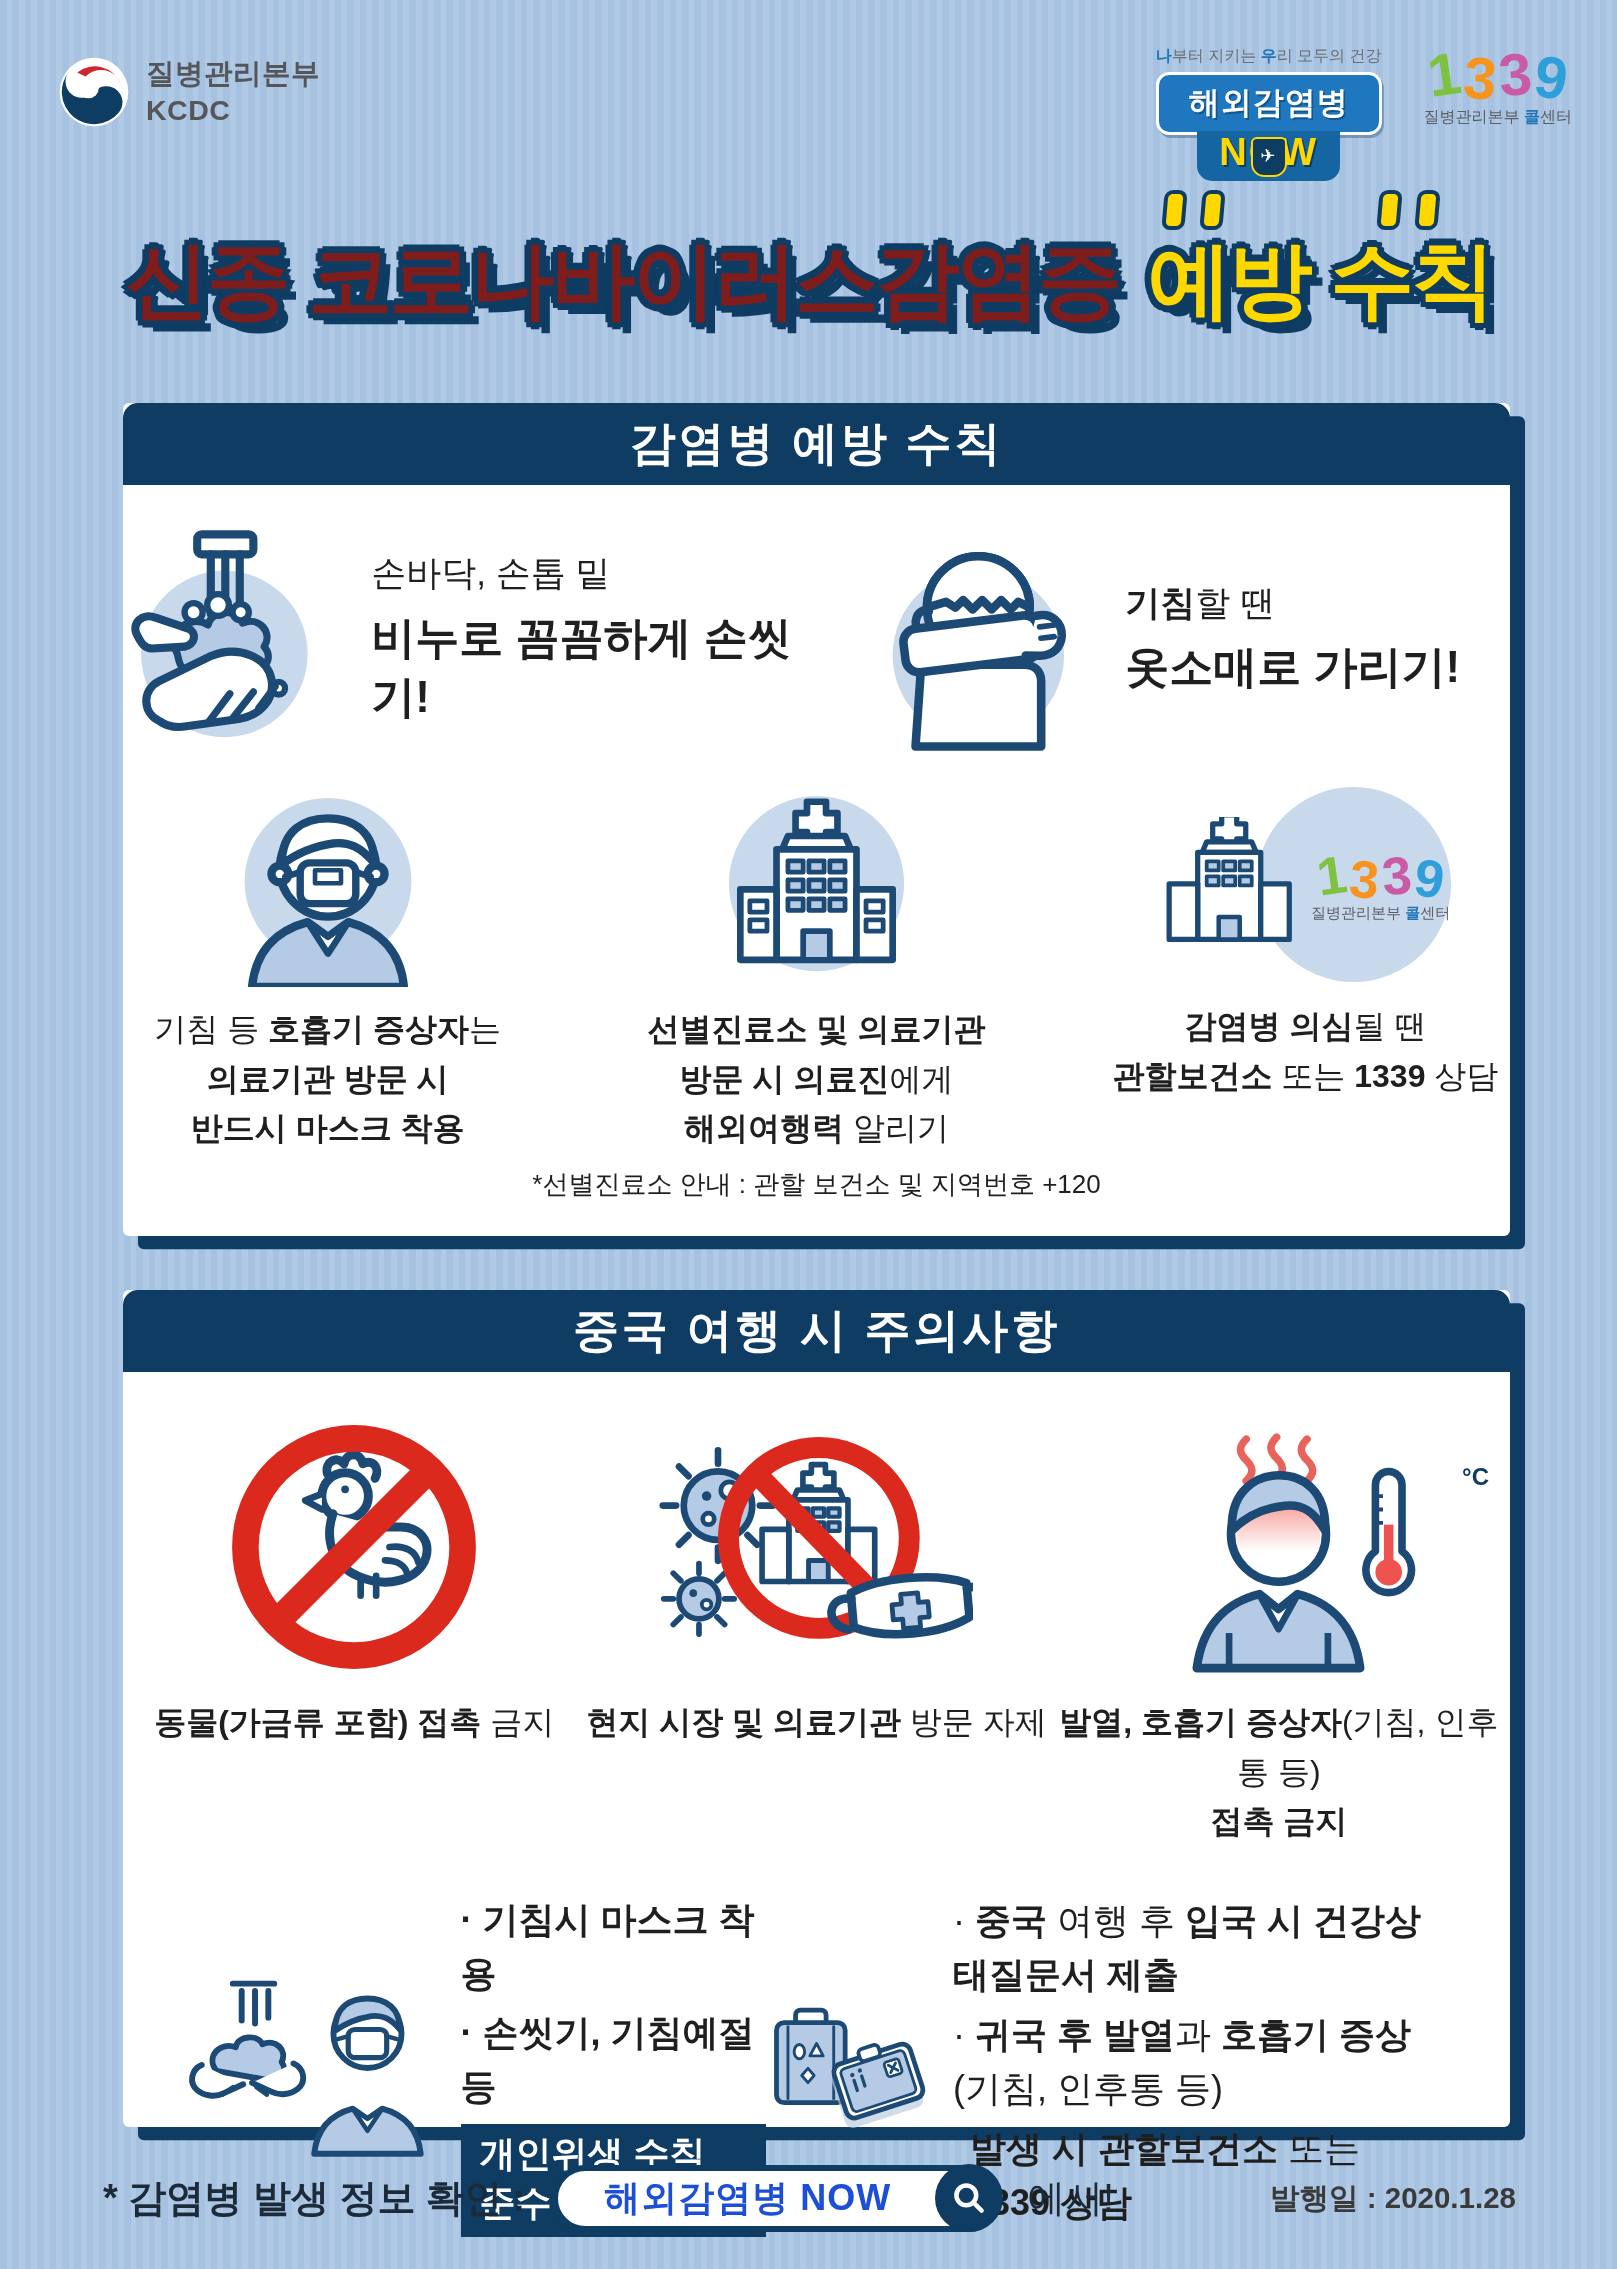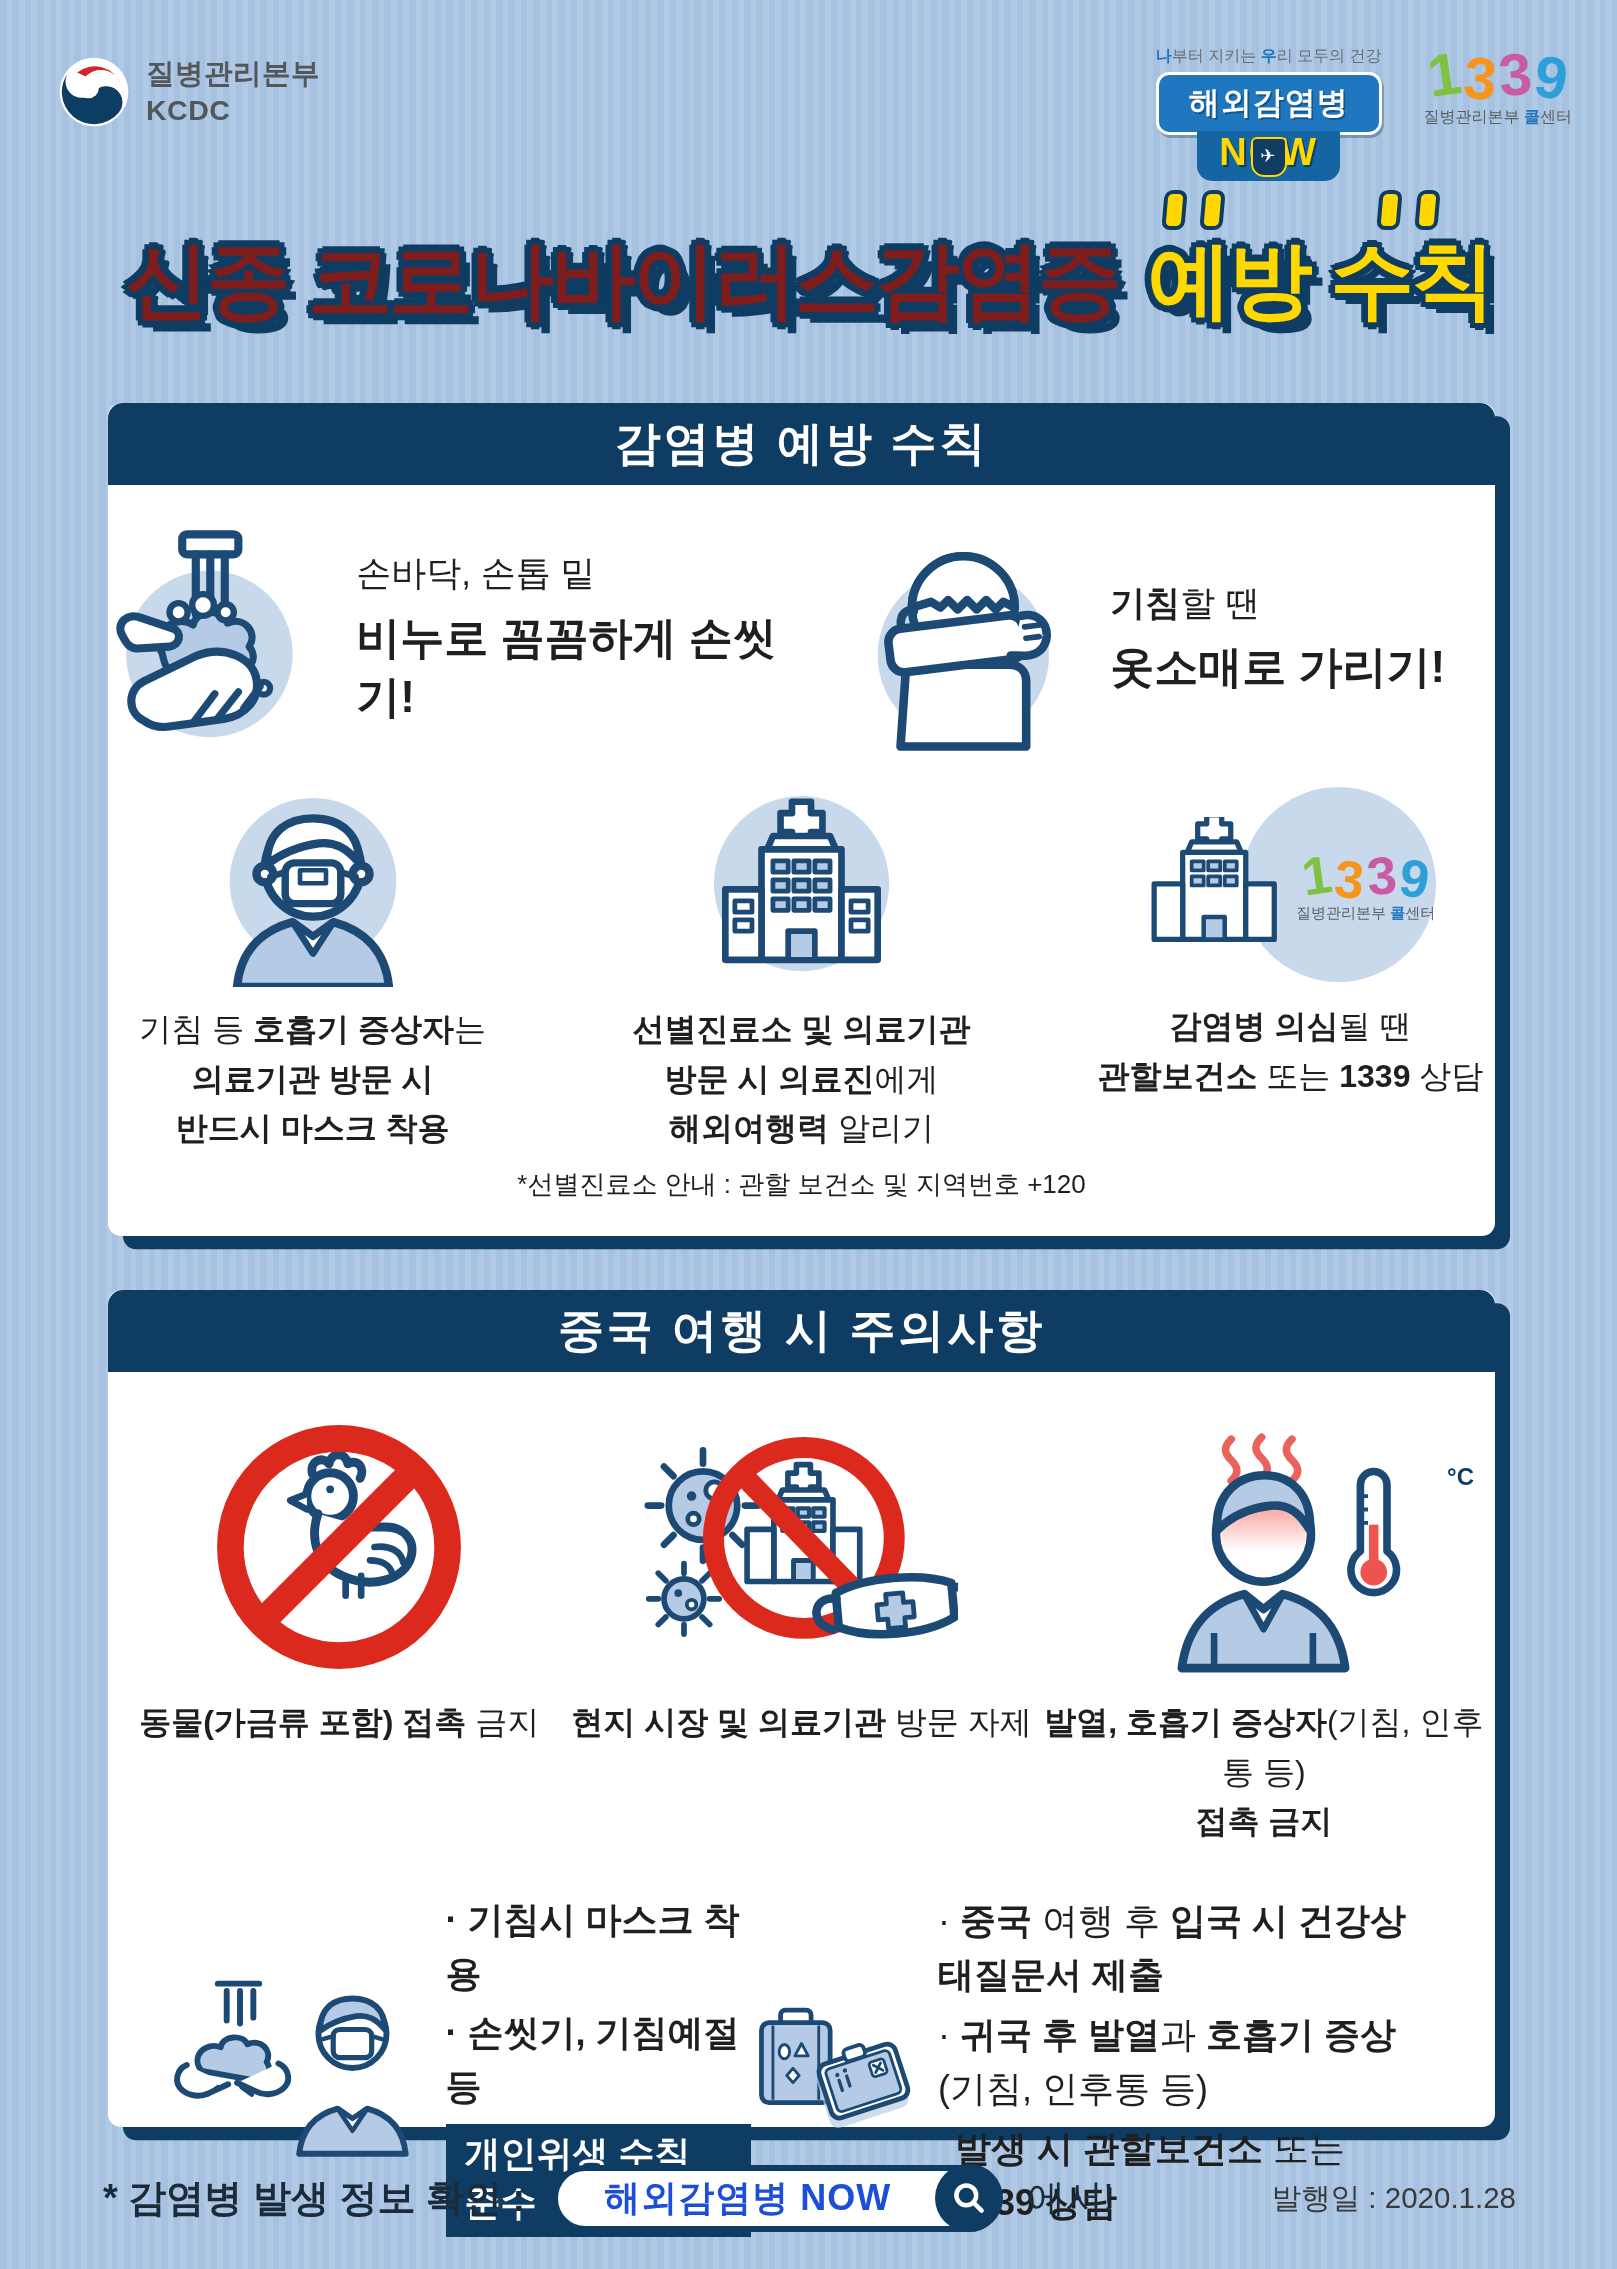--- a/index.html
+++ b/index.html
@@ -53,21 +53,21 @@
       -6.7px 0 0 #0e3c62,6.7px 0 0 #0e3c62,0 -6.7px 0 #0e3c62,0 6.7px 0 #0e3c62,
       10.5px 10.5px 0 #0e3c62;
   }
   .title-main{color:#7f1d1d;}
   .title-hl{color:#ffd800;margin-left:28.5px;position:relative;}
   .tdash{position:absolute;top:-42px;width:15px;height:32px;background:#ffd800;
     border:4.8px solid #0e3c62;border-radius:8.6px;transform:skewX(-5deg);}
   .tdash.d1{left:15px;} .tdash.d2{left:53px;} .tdash.d3{left:230px;} .tdash.d4{left:268px;}
 
   
-  .card{position:absolute;left:108px;width:1387px;background:#fff;border-radius:13px;
+  .card{position:absolute;left:123px;width:1387px;background:#fff;border-radius:6px;
     box-shadow:15px 13.3px 0 0 #0e3c62;}
   .card1{top:403px;height:833px;}
   .card2{top:1290px;height:837px;}
   .card-head{height:82px;background:#0e3c62;border-radius:15px 15px 0 0;color:#fff;
     display:flex;align-items:center;justify-content:center;font-size:46px;font-weight:800;letter-spacing:2.9px;}
 
   
   .s1-row1{display:flex;margin-top:32px;}
   .s1-cell{flex:1;display:flex;align-items:center;justify-content:center;gap:40px;}
   .r1-text .l-norm{font-size:35px;margin:0;}
@@ -100,21 +100,21 @@
 
   
   .footer{position:absolute;top:2165px;left:103px;width:1413px;display:flex;align-items:center;}
   .f-label{font-size:38px;font-weight:800;color:#1c2b3a;}
   .f-pill{margin-left:27px;position:relative;border:6.7px solid #0e3c62;background:#fff;
     border-radius:42px;height:55px;display:flex;align-items:center;padding:0 105px 0 46px;cursor:pointer;}
   .f-pill-label{color:#1d4ed8;font-weight:800;font-size:36px;letter-spacing:1px;white-space:nowrap;}
   .f-mag{position:absolute;right:-6.7px;top:-6.7px;width:68px;height:68px;background:#0e3c62;
     border-radius:50%;display:flex;align-items:center;justify-content:center;}
   .f-suffix{margin-left:25px;font-size:38px;font-weight:400;color:#1c2b3a;}
-  .f-date{margin-left:auto;font-size:29.5px;color:#3a3a3a;}
+  .f-date{margin-left:auto;font-size:29.5px;color:#3a3a3a;font-weight:bold;}
 </style>
 </head>
 <body>
 
 <div class="header-left">
   <svg width="70" height="70" viewBox="0 0 100 100">
     <circle cx="50" cy="50" r="49" fill="#ffffff"></circle>
     <g transform="rotate(-50 50 50)">
       <path d="M50,4 A46,46 0 0 0 50,96 A23,23 0 0 0 50,50 A23,23 0 0 1 50,4 Z" fill="#0e3d64"></path>
     </g>

